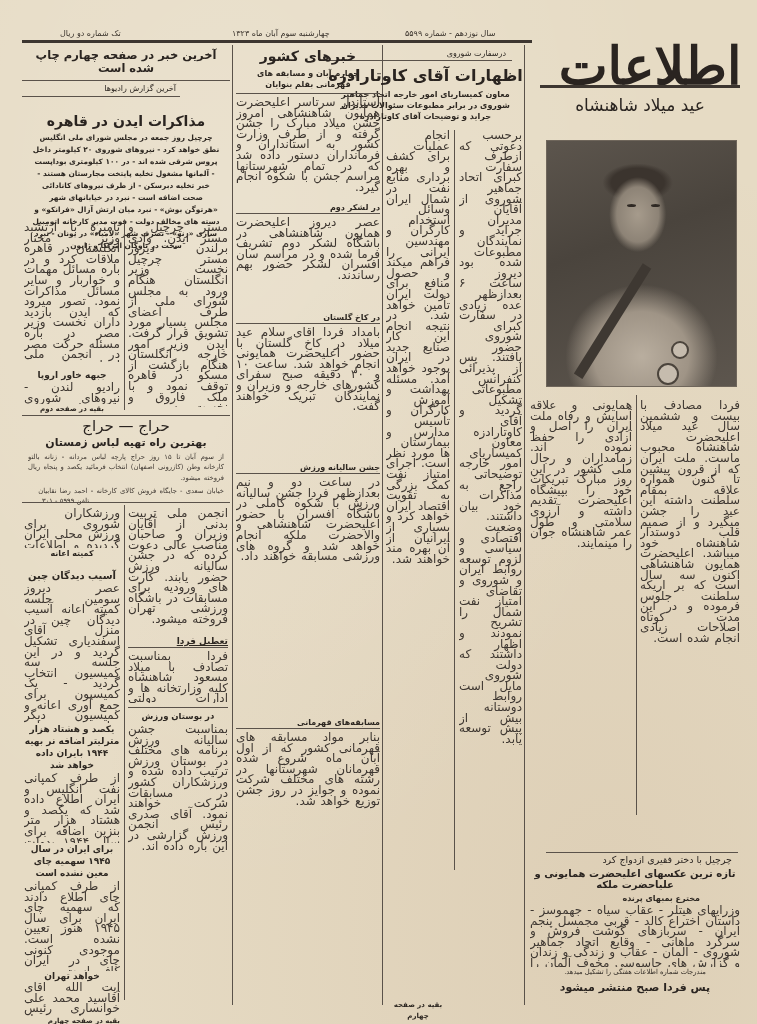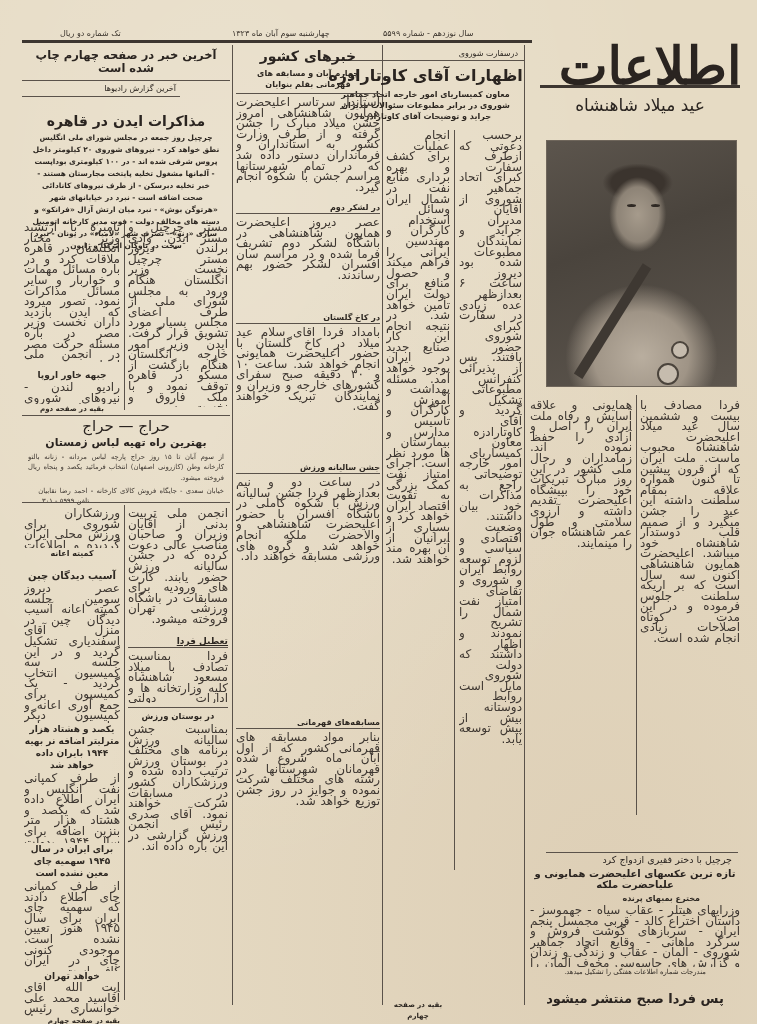--- a/index.html
+++ b/index.html
@@ -33,34 +33,34 @@
   .medal{position:absolute;width:14px;height:14px;border-radius:50%;border:2px solid #4b443c;background:#c6bcae;}
   .eye{position:absolute;width:9px;height:3px;background:#2f2924;border-radius:50%;}
 </style>
 </head>
 <body>
 
 <div class="paper">
 
   <div class="abs meta" style="left:60px;top:29px;">تک شماره دو ریال</div>
   <div class="abs meta" style="left:232px;top:29px;">چهارشنبه سوم آبان ماه ۱۳۲۳</div>
-  <div class="abs meta" style="left:383px;top:29px;">سال نوزدهم - شماره ۵۵۹۹</div>
+  <div class="abs meta" style="left:405px;top:29px;">سال نوزدهم - شماره ۵۵۹۹</div>
 
   <div class="abs masthead" style="left:555px;top:40px;width:190px;">اطلاعات</div>
   <div class="rule-thick" style="left:540px;top:85px;width:200px;"></div>
   <div class="abs headline" style="left:540px;top:96px;width:200px;font-size:17px;font-weight:normal;">عید میلاد شاهنشاه</div>
 
   <div class="rule-thick" style="left:22px;top:40px;width:510px;"></div>
 
   <div class="vline" style="left:232px;top:45px;height:960px;"></div>
   <div class="vline" style="left:382px;top:45px;height:960px;"></div>
   <div class="vline" style="left:524px;top:45px;height:960px;"></div>
 
   <div class="abs" style="left:327px;top:45px;width:197px;">
-    <div style="font-size:8px;text-align:right;padding:4px 6px 2px 0;border-bottom:1px solid #5a524a;margin-right:0;">درسفارت شوروی</div>
+    <div style="font-size:8px;text-align:right;padding:4px 6px 2px 0;border-bottom:1px solid #5a524a;margin-right:12px;">درسفارت شوروی</div>
     <div class="headline" style="font-size:16px;margin-top:6px;">اظهارات آقای کاوتارادزه</div>
     <div class="sub" style="font-size:8px;margin:4px 8px 0;">معاون کمیساریای امور خارجه اتحاد جماهیر شوروی در برابر مطبوعات سئوالات مدیران جراید و توضیحات آقای کاوتارادزه</div>
   </div>
   <div class="abs body-text" style="left:459px;top:130px;width:63px;height:740px;">برحسب دعوتی که ازطرف سفارت کبرای اتحاد جماهیر شوروی از آقایان مدیران جراید و نمایندگان مطبوعات شده بود دیروز ساعت ۶ بعدازظهر عده زیادی در سفارت کبرای شوروی حضور یافتند. پس از پذیرائی کنفرانس مطبوعاتی تشکیل گردید و آقای کاوتارادزه معاون کمیساریای امور خارجه توضیحاتی راجع به مذاکرات خود بیان داشتند. وضعیت اقتصادی و سیاسی و لزوم توسعه روابط ایران و شوروی و تقاضای امتیاز نفت شمال را تشریح نمودند و اظهار داشتند که دولت شوروی مایل است روابط دوستانه بیش از پیش توسعه یابد.</div>
   <div class="vline" style="left:454px;top:130px;height:740px;"></div>
   <div class="abs body-text" style="left:386px;top:130px;width:64px;height:740px;">انجام عملیات برای کشف و بهره برداری منابع نفت در شمال ایران وسائل استخدام کارگران و مهندسین ایرانی را فراهم میکند و حصول منافع برای دولت ایران تأمین خواهد شد. در نتیجه انجام این کار صنایع جدید در ایران بوجود خواهد آمد. مسئله بهداشت و آموزش کارگران و تأسیس مدارس و بیمارستان ها مورد نظر است. اجرای امتیاز نفت کمک بزرگی به تقویت اقتصاد ایران خواهد کرد و بسیاری از ایرانیان از آن بهره مند خواهند شد.</div>
   <div class="abs sub" style="left:386px;top:1000px;width:64px;font-size:7px;">بقیه در صفحه چهارم</div>
 
   <div class="abs" style="left:236px;top:45px;width:144px;">
     <div class="headline" style="font-size:14px;margin-top:3px;">خبرهای کشور</div>
@@ -137,16 +137,16 @@
   <div class="abs body-text" style="left:640px;top:400px;width:100px;height:420px;">فردا مصادف با بیست و ششمین سال عید میلاد اعلیحضرت شاهنشاه محبوب ماست. ملت ایران که از قرون پیشین تا کنون همواره علاقه بمقام سلطنت داشته این عید را جشن میگیرد و از صمیم قلب دوستدار شاهنشاه خود میباشد. اعلیحضرت همایون شاهنشاهی اکنون سه سال است که بر اریکه سلطنت جلوس فرموده و در این مدت کوتاه اصلاحات زیادی انجام شده است.</div>
   <div class="abs body-text" style="left:530px;top:400px;width:102px;height:420px;">همایونی و علاقه آسایش و رفاه ملت ایران را اصل و آزادی را حفظ نموده اند. زمامداران و رجال ملی کشور در این روز مبارک تبریکات خود را بپیشگاه اعلیحضرت تقدیم داشته و آرزوی سلامتی و طول عمر شاهنشاه جوان را مینمایند.</div>
 
   <div class="hline" style="left:546px;top:852px;width:192px;"></div>
   <div class="abs" style="left:530px;top:855px;width:210px;">
     <div class="headline" style="font-size:9.5px;font-weight:normal;text-align:right;padding-right:8px;">چرچیل با دختر فقیری ازدواج کرد</div>
     <div class="headline" style="font-size:10px;margin-top:2px;">تازه ترین عکسهای اعلیحضرت همایونی و علیاحضرت ملکه</div>
     <div class="sub" style="font-size:8px;text-align:right;padding-right:40px;margin-top:2px;">مخترع بمبهای پرنده</div>
     <div class="body-text" style="height:62px;margin-top:1px;">وزرایهای هیتلر - عقاب سیاه - جهموسز - داستان اختراع کالد - قربی مجمسل پنجم ایران - سربازهای گوشت فروش و سرگرد ماهانی - وقایع اتحاد جماهیر شوروی - آلمان - عقاب و زندگی و زندان و گزارش های جاسوسی مخوف آلمان را بخوانید.</div>
     <div class="sub" style="font-size:6.8px;font-weight:normal;">مندرجات شماره اطلاعات هفتگی را تشکیل میدهد.</div>
-    <div class="headline" style="font-size:13px;margin-top:14px;">پس فردا صبح منتشر میشود</div>
+    <div class="headline" style="font-size:11px;margin-top:4px;">پس فردا صبح منتشر میشود</div>
   </div>
 
 </div>
 
 </body></html>

